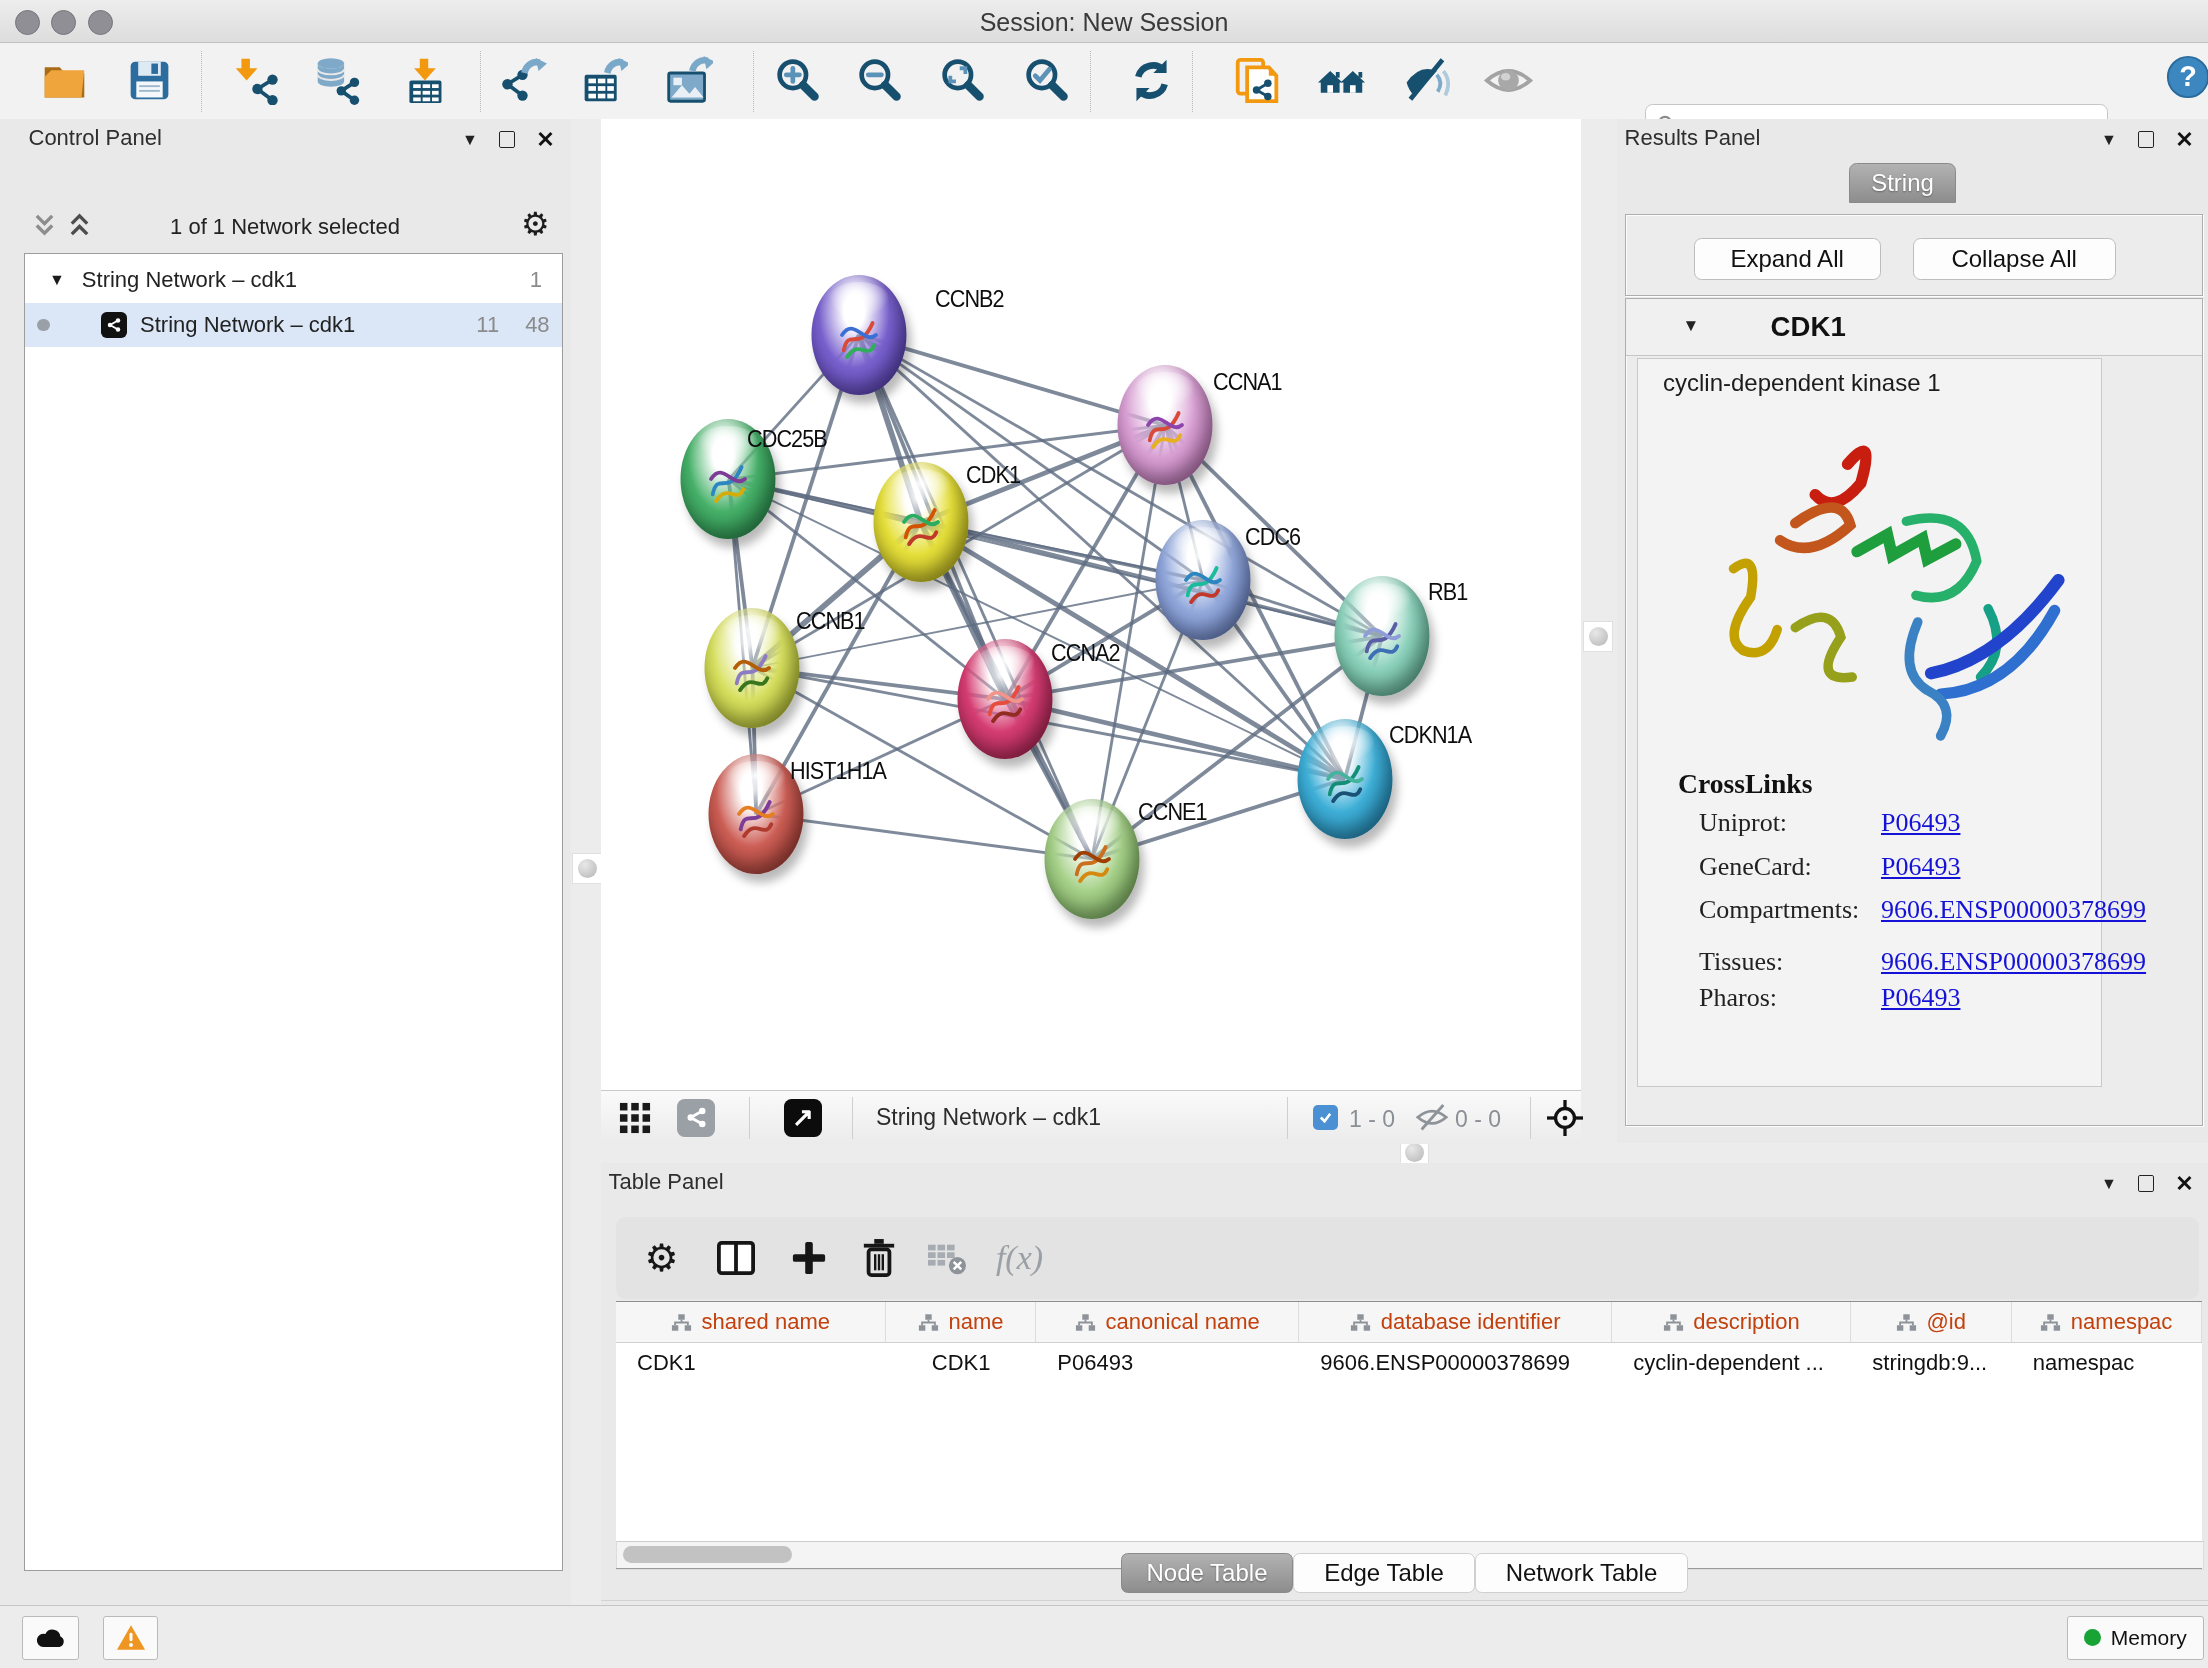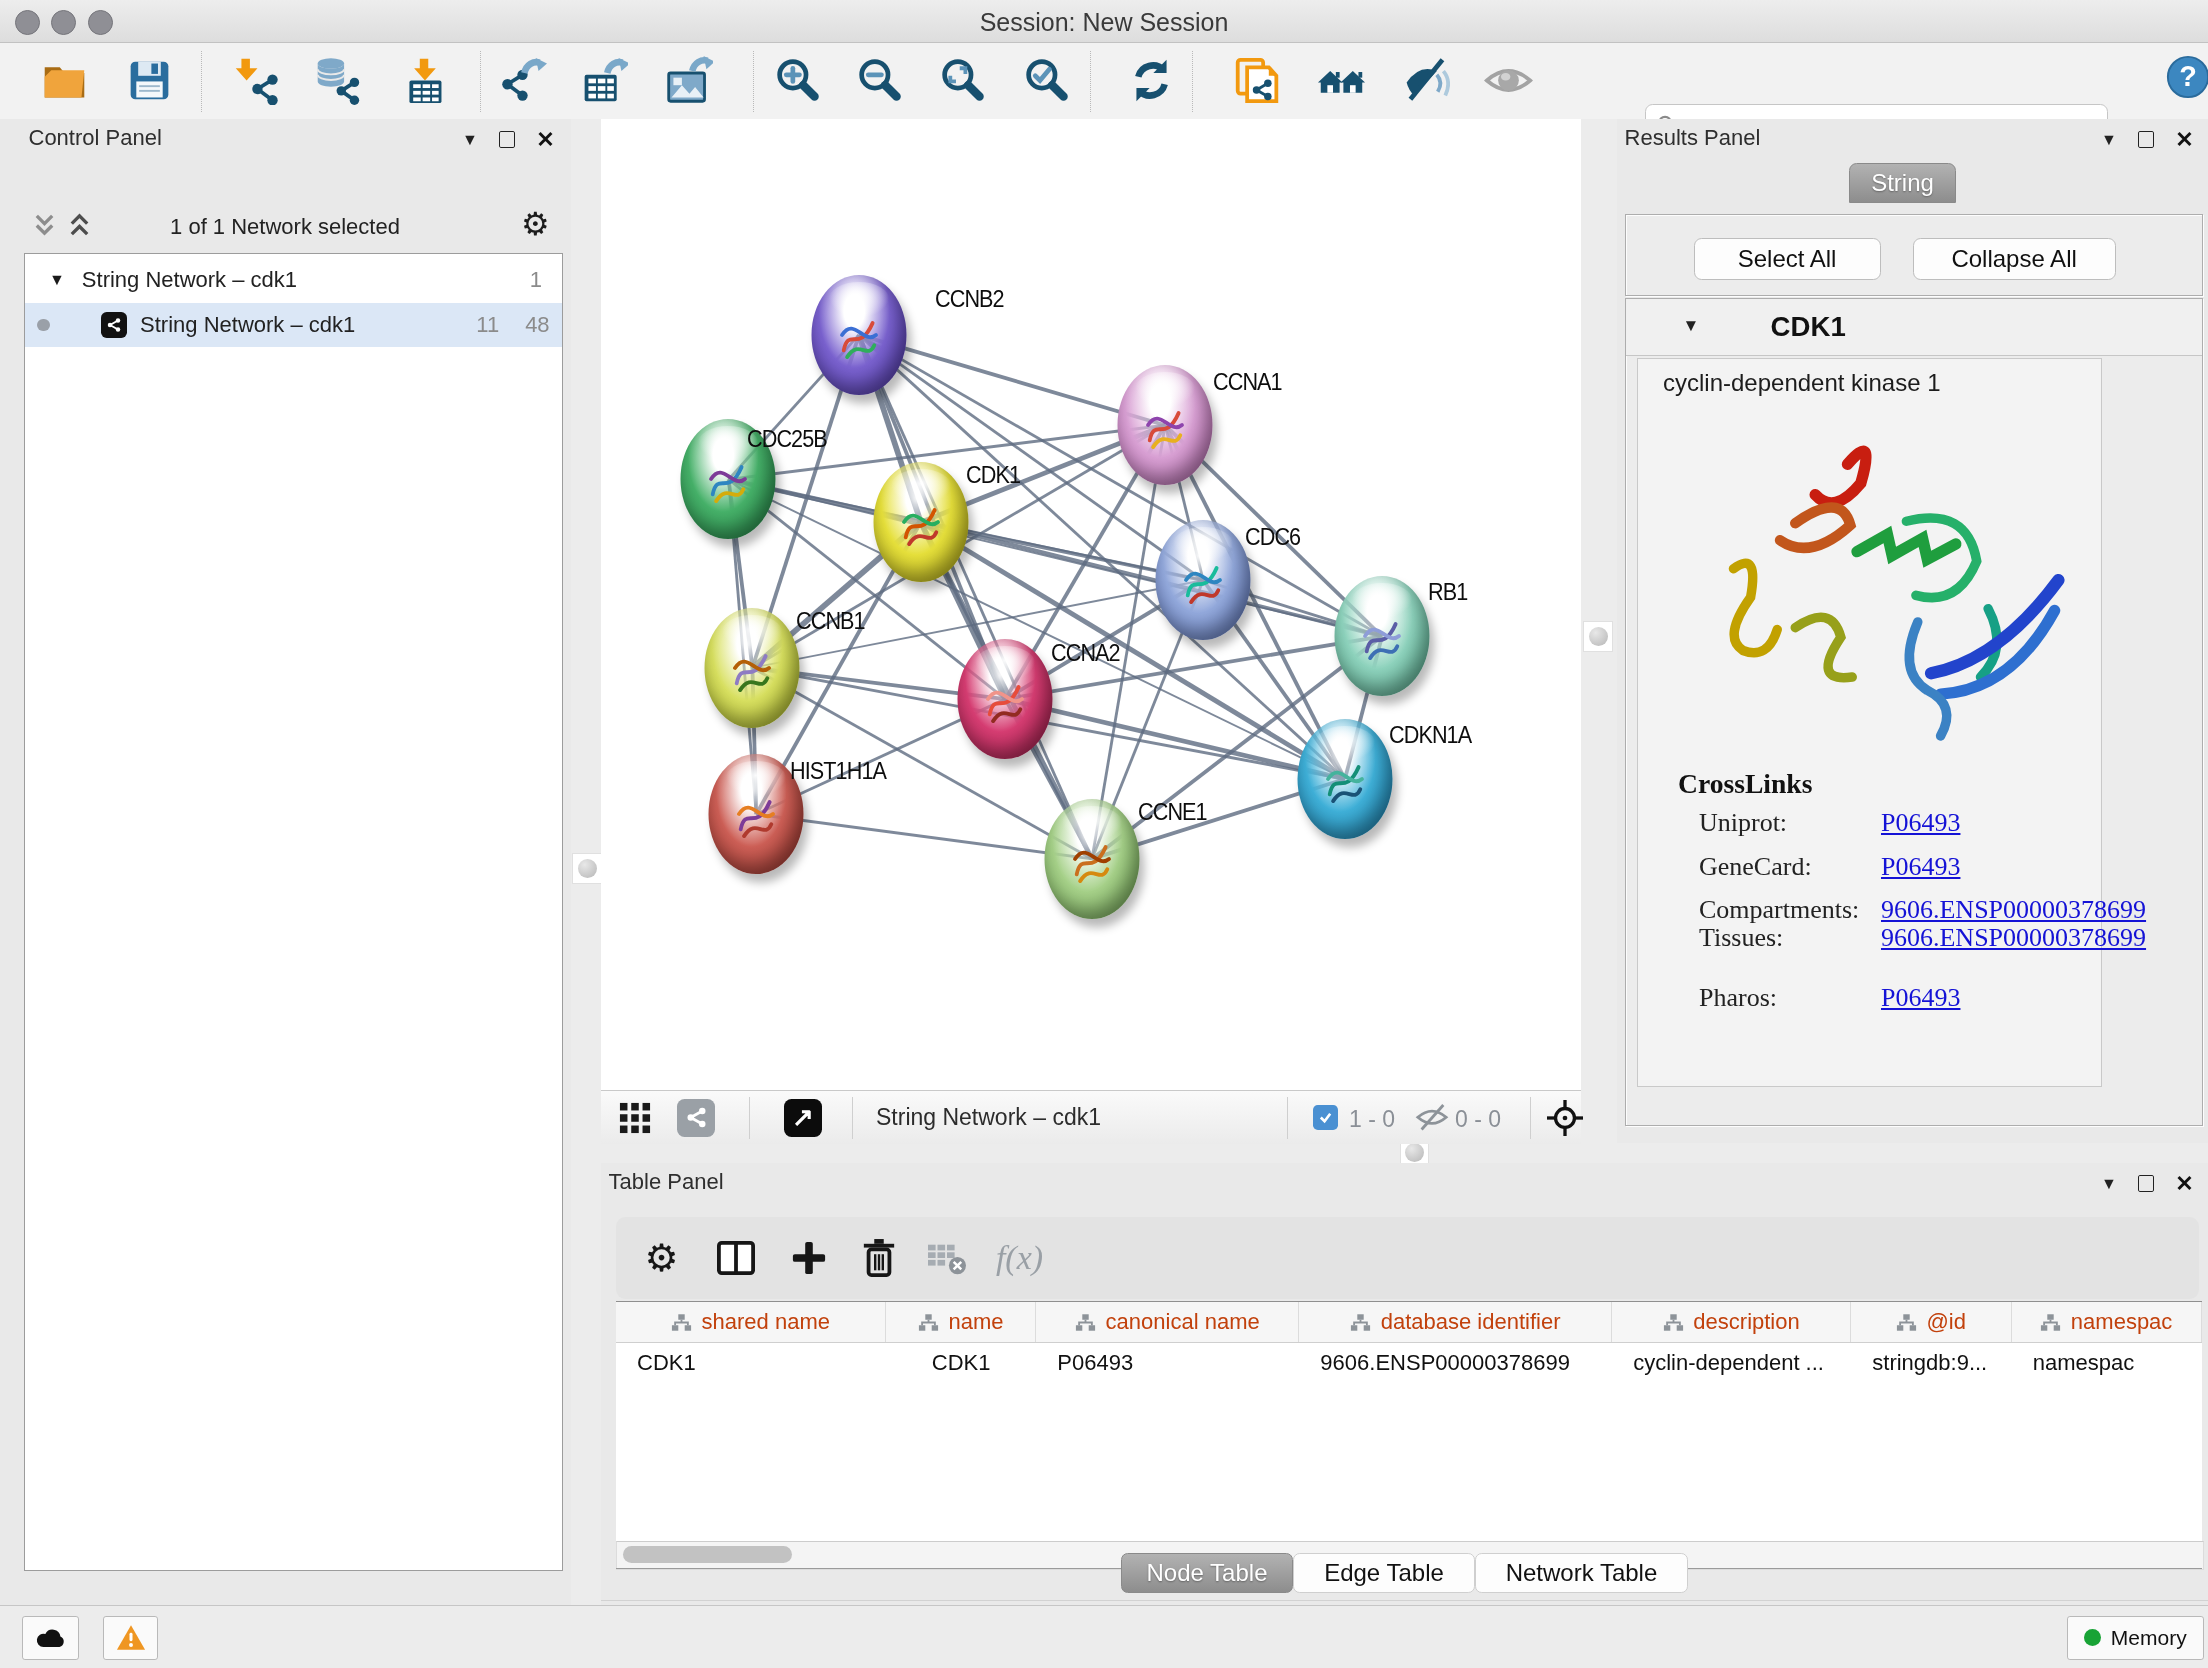--- a/index.html
+++ b/index.html
@@ -601,21 +601,21 @@
 <div class="abs" id="results-panel">
   <span class="abs panel-hdr-txt" style="left:7.6px;top:5.7px">Results Panel</span>
   <div class="abs phc" style="left:484px;top:9.5px">
     <span class="tri">▼</span>
     <span class="flo"></span>
     <span class="clo">✕</span>
   </div>
   <div class="abs tab sel" style="left:232px;top:44px;width:107px">String</div>
 
   <div class="abs sunken" style="left:7.6px;top:95px;width:576px;height:80px">
-    <div class="rbtn" style="left:68px;top:23px;width:185px">Select All</div>
+    <div class="rbtn" style="left:68px;top:23px;width:185px">Expand All</div>
     <div class="rbtn" style="left:287px;top:23px;width:201px">Collapse All</div>
   </div>
 
   <div class="abs sunken" style="left:7.6px;top:179px;width:576px;height:826px">
     <div id="cdk-hdr">
       <span class="abs" style="left:57px;top:17px;font-size:17px">▼</span>
       <span class="abs" style="left:145px;top:12.4px;font-size:27.6px;font-weight:bold;color:#111">CDK1</span>
     </div>
     <div id="rp-content">
       <span class="abs" style="left:25px;top:9.5px;font-size:24px;color:#1c1c1c">cyclin-dependent kinase 1</span>
@@ -631,21 +631,21 @@
           <path d="M372 182q-62 84-134 98" stroke="#2244cc" stroke-width="13"></path>
           <path d="M248 302q74-4 120-88" stroke="#2e6fd0" stroke-width="12"></path>
           <path d="M224 226q-22 52 10 72q32 16 14 48" stroke="#3b82c4" stroke-width="10"></path>
         </g>
       </svg>
       <span class="abs serif" style="left:40px;top:409px;font-size:27.6px;font-weight:bold;color:#111">CrossLinks</span>
       <div id="xl-rows">
           <div class="xl-row serif" style="left: 61px; top: 449px;"><span>Uniprot:</span><a href="#" style="position: absolute; left: 182px; white-space: nowrap;">P06493</a></div>
           <div class="xl-row serif" style="left: 61px; top: 493px;"><span>GeneCard:</span><a href="#" style="position: absolute; left: 182px; white-space: nowrap;">P06493</a></div>
           <div class="xl-row serif" style="left: 61px; top: 536px;"><span>Compartments:</span><a href="#" style="position: absolute; left: 182px; white-space: nowrap;">9606.ENSP00000378699</a></div>
-          <div class="xl-row serif" style="left: 61px; top: 564px;"><span>Tissues:</span><a href="#" style="position: absolute; left: 182px; white-space: nowrap;">9606.ENSP00000378699</a></div>
+          <div class="xl-row serif" style="left: 61px; top: 588px;"><span>Tissues:</span><a href="#" style="position: absolute; left: 182px; white-space: nowrap;">9606.ENSP00000378699</a></div>
           <div class="xl-row serif" style="left: 61px; top: 624px;"><span>Pharos:</span><a href="#" style="position: absolute; left: 182px; white-space: nowrap;">P06493</a></div>
         </div>
     </div>
   </div>
 </div>
 
 <div class="abs" id="table-panel">
   <span class="abs panel-hdr-txt" style="left:7.6px;top:5.7px">Table Panel</span>
   <div class="abs phc" style="left:1500px;top:9.5px">
     <span class="tri">▼</span>

